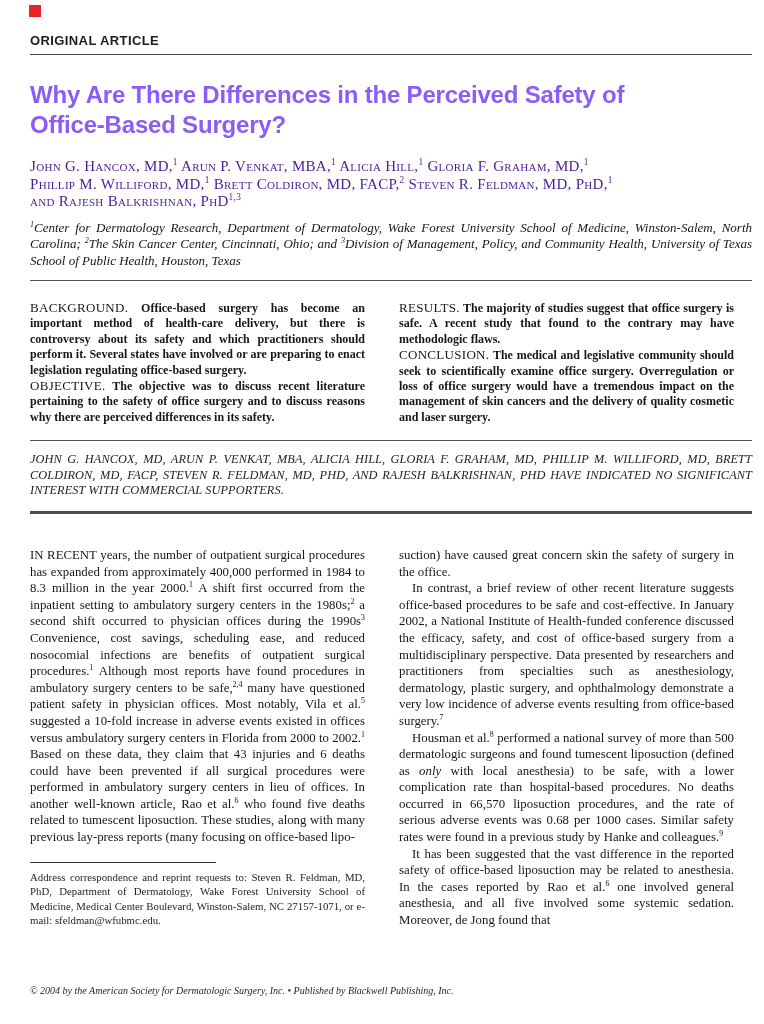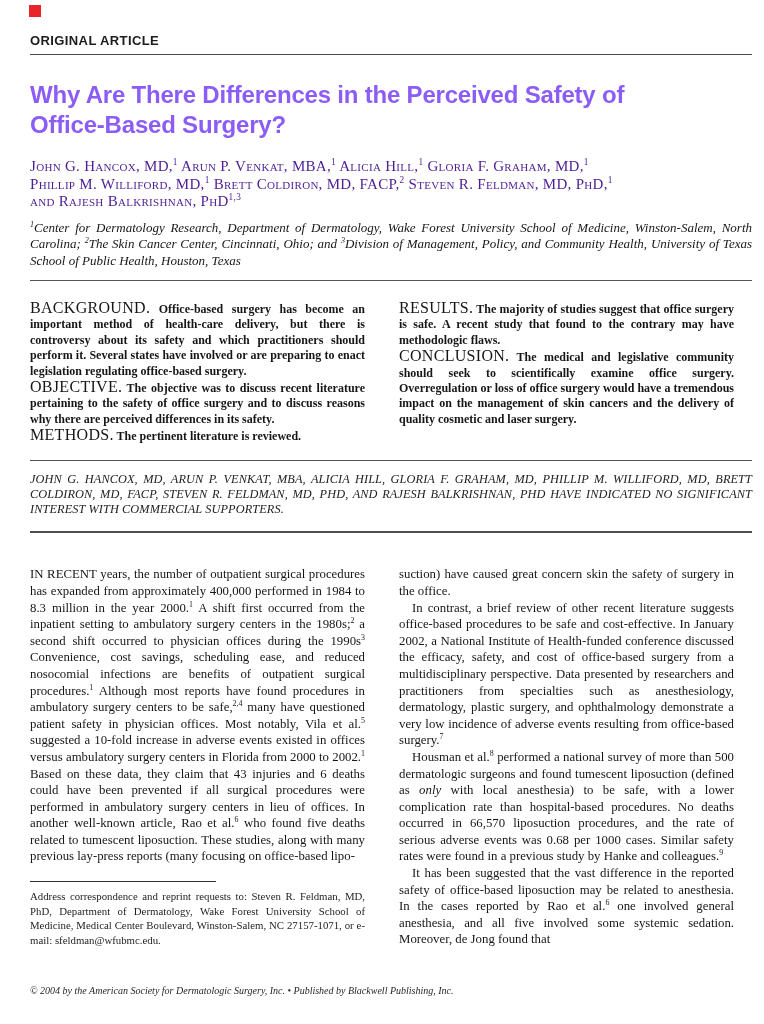--- a/index.html
+++ b/index.html
@@ -47,21 +47,21 @@
   .abstract {
     display:flex; gap:34px;
     margin-top:19px;
     font-weight:700;
     font-size:12px; line-height:15.4px;
     text-align:justify;
   }
   .abs-col { flex:0 0 335px; width:335px; }
   .abs-col p { margin:0; }
   .abs-label {
-    font-weight:400; font-size:16px; letter-spacing:.3px;
+    font-weight:400; font-size:13px; letter-spacing:.3px;
   }
   .rule-disc { border:none; border-top:1px solid #555; margin:15px 0 0 0; }
   .disclosure {
     margin-top:11px;
     font-style:italic;
     font-size:12.3px; line-height:15.4px;
     text-align:justify; letter-spacing:.1px;
     color:#222;
   }
   .rule-thick { border:none; height:2.5px; background:#4d4d4d; margin:13px 0 0 0; }
@@ -109,21 +109,20 @@
   </div>
 
   <div class="affil"><sup>1</sup>Center for Dermatology Research, Department of Dermatology, Wake Forest University School of Medicine, Winston-Salem, North Carolina; <sup>2</sup>The Skin Cancer Center, Cincinnati, Ohio; and <sup>3</sup>Division of Management, Policy, and Community Health, University of Texas School of Public Health, Houston, Texas</div>
 
   <hr class="rule-affil">
 
   <div class="abstract">
     <div class="abs-col">
       <p><span class="abs-label">BACKGROUND.</span> <span>Office-based surgery has become an important method of health-care delivery, but there is controversy about its safety and which practitioners should perform it. Several states have involved or are preparing to enact legislation regulating office-based surgery.</span></p>
       <p><span class="abs-label">OBJECTIVE.</span> <span>The objective was to discuss recent literature pertaining to the safety of office surgery and to discuss reasons why there are perceived differences in its safety.</span></p>
-      <p><span class="abs-label">METHODS.</span> <span>The pertinent literature is reviewed.</span></p>
     </div>
     <div class="abs-col">
       <p><span class="abs-label">RESULTS.</span> <span>The majority of studies suggest that office surgery is safe. A recent study that found to the contrary may have methodologic flaws.</span></p>
       <p><span class="abs-label">CONCLUSION.</span> <span>The medical and legislative community should seek to scientifically examine office surgery. Overregulation or loss of office surgery would have a tremendous impact on the management of skin cancers and the delivery of quality cosmetic and laser surgery.</span></p>
     </div>
   </div>
 
   <hr class="rule-disc">
 
   <div class="disclosure">JOHN G. HANCOX, MD, ARUN P. VENKAT, MBA, ALICIA HILL, GLORIA F. GRAHAM, MD, PHILLIP M. WILLIFORD, MD, BRETT COLDIRON, MD, FACP, STEVEN R. FELDMAN, MD, PHD, AND RAJESH BALKRISHNAN, PHD HAVE INDICATED NO SIGNIFICANT INTEREST WITH COMMERCIAL SUPPORTERS.</div>

